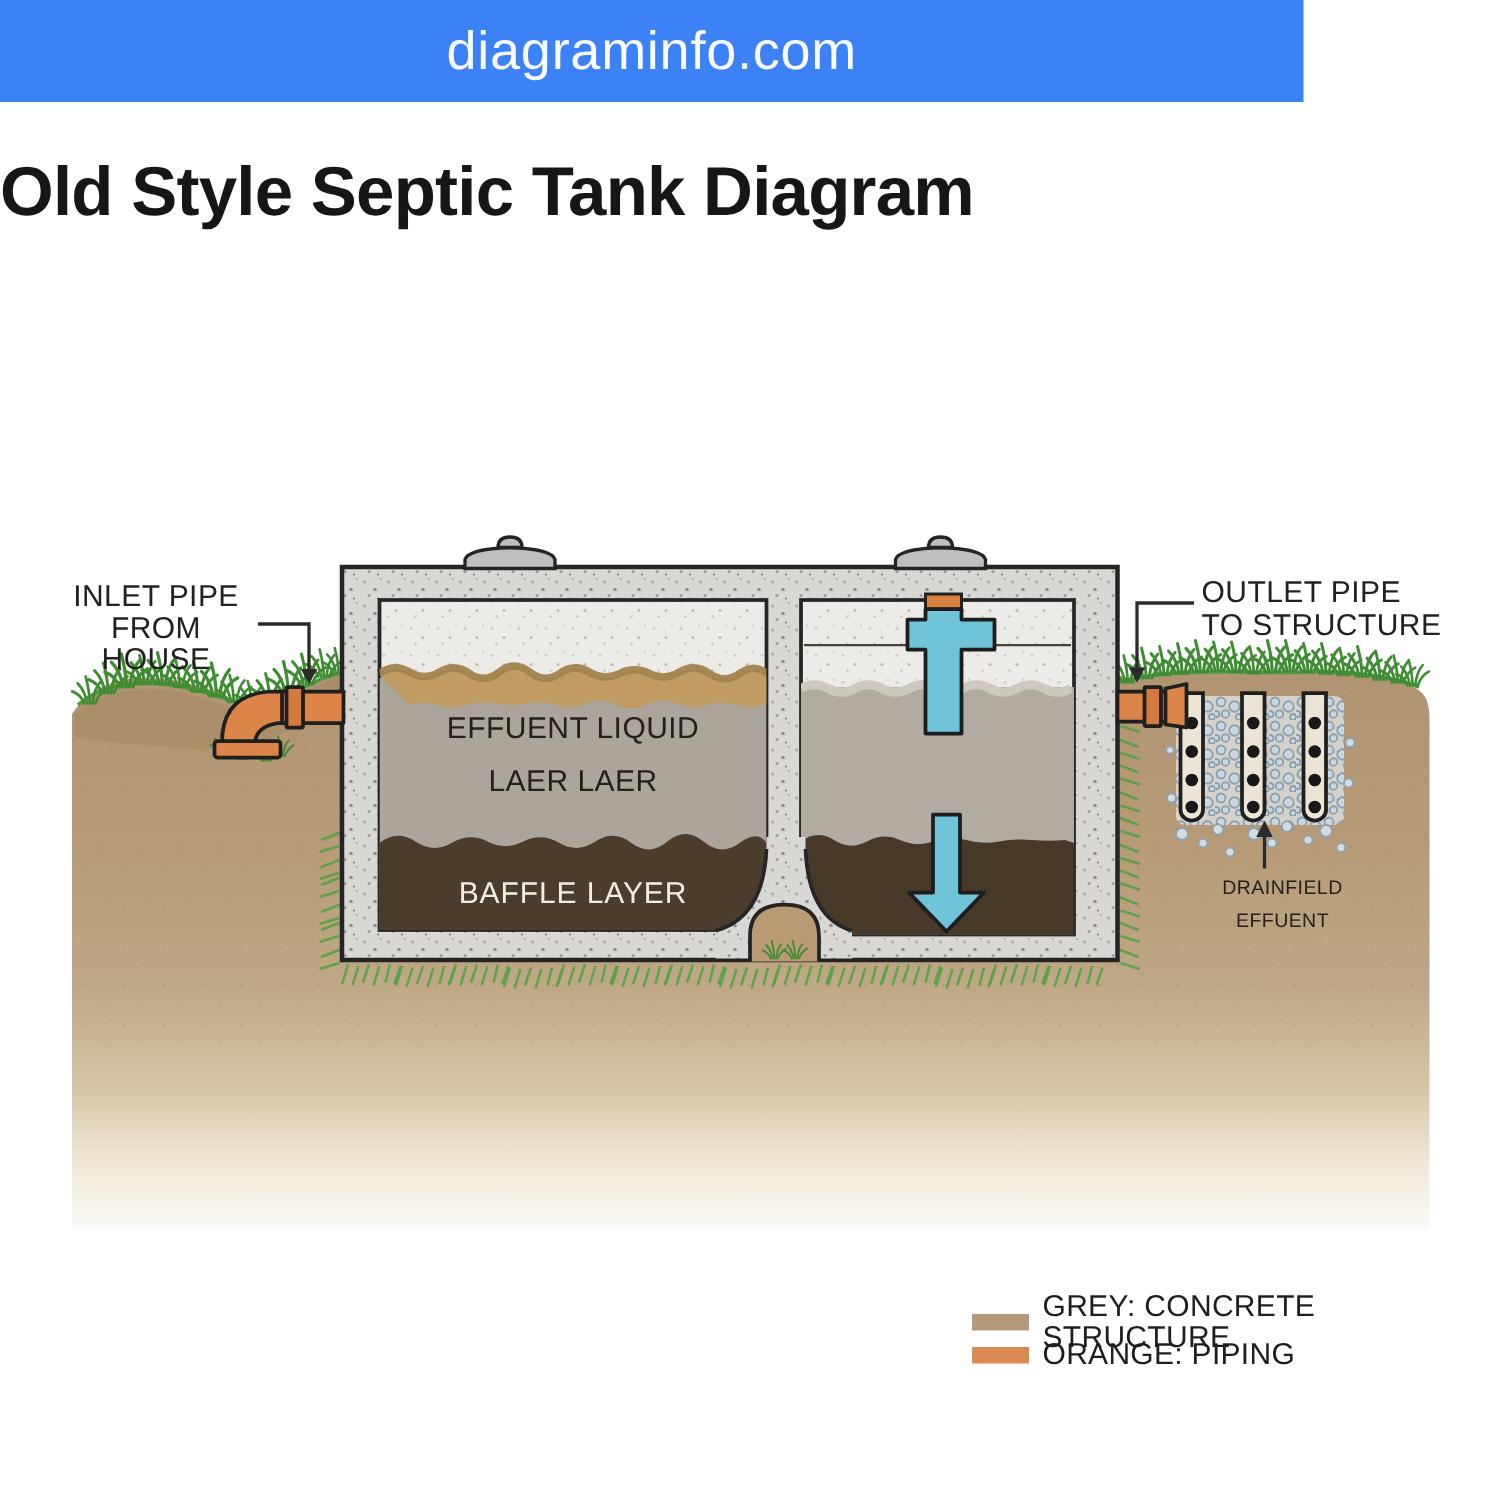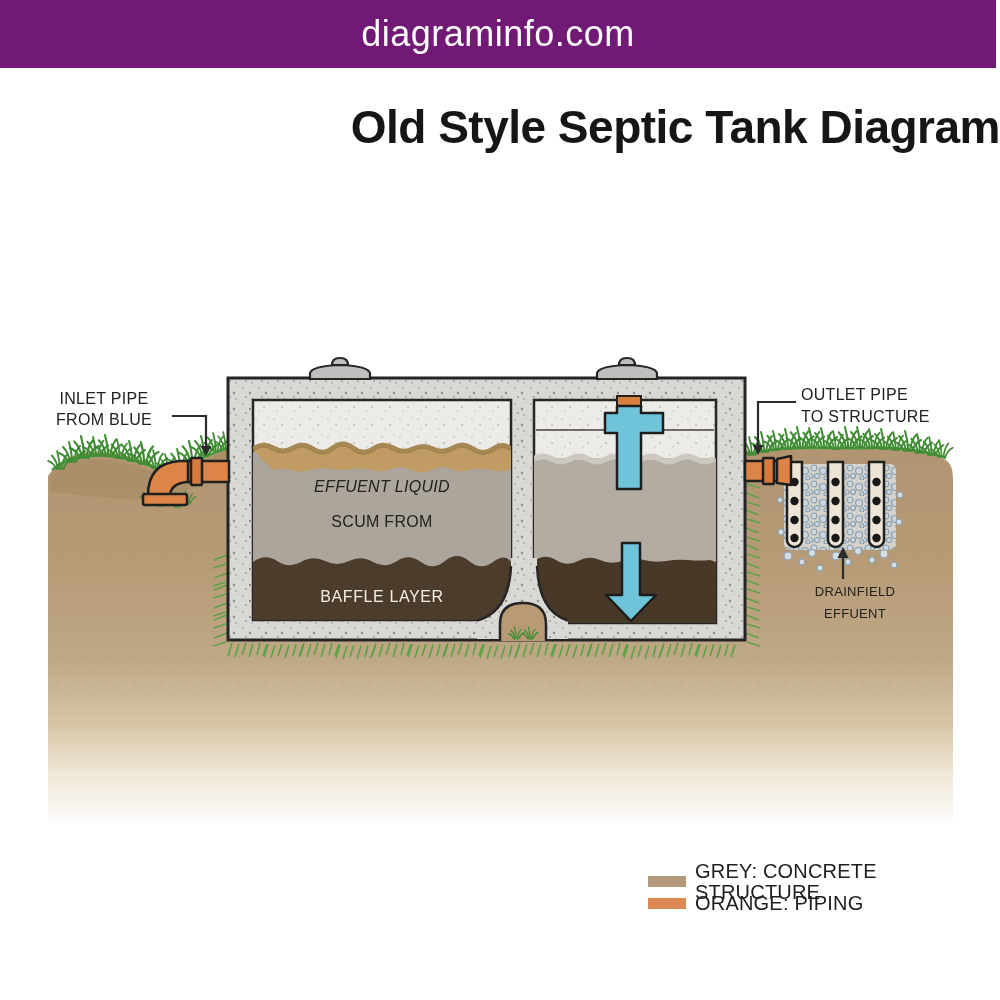--- a/index.html
+++ b/index.html
@@ -1,28 +1,28 @@
 <!DOCTYPE html>
 <html><head>
 <meta charset="utf-8">
 <style>
   html,body{margin:0;padding:0;background:#ffffff;}
   #stage{position:relative;width:1000px;height:1000px;background:#ffffff;overflow:hidden;
          font-family:"Liberation Sans","DejaVu Sans",sans-serif;}
-  .hdr{position:absolute;left:0;top:0;width:996px;height:68px;background:#701a75;
+  .hdr{position:absolute;left:0;top:0;width:869px;height:68px;background:#3b82f6;
        display:flex;align-items:center;justify-content:center;}
   .hdr-text{color:#fafafa;font-size:36px;letter-spacing:.5px;}
-  .page-title{position:absolute;left:0;top:100px;width:1000px;text-align:right;
+  .page-title{position:absolute;left:0;top:100px;width:1000px;text-align:left;
               font-size:46px;font-weight:bold;color:#161616;letter-spacing:-.5px;}
   svg{position:absolute;left:0;top:0;}
-  .label{position:absolute;color:#23211d;font-size:16px;line-height:21px;letter-spacing:.3px;}
+  .label{position:absolute;color:#23211d;font-size:20px;line-height:21px;letter-spacing:.3px;}
   .center{text-align:center;}
   .lbl-inlet{left:36px;top:388px;width:136px;}
   .lbl-outlet{left:801px;top:384px;width:170px;line-height:22px;}
-  .lbl-effluent{left:253px;top:476px;width:258px;font-style:italic;}
+  .lbl-effluent{left:253px;top:476px;width:258px;}
   .lbl-scum{left:253px;top:511px;width:258px;}
   .lbl-sludge{left:253px;top:586px;width:258px;color:#f3eee3;letter-spacing:.6px;}
   .lbl-baffle{left:534px;top:494px;width:182px;line-height:23px;}
   .lbl-drainfield{left:785px;top:581px;width:140px;font-size:13px;line-height:22px;}
   .legend{position:absolute;left:648px;top:871px;}
   .legend-row{display:flex;align-items:center;height:21px;margin-bottom:1px;}
   .swatch{display:inline-block;width:38px;height:11px;margin-right:9px;flex:0 0 auto;}
   .legend-label{font-size:20px;color:#1e1e1e;letter-spacing:.2px;line-height:21px;}
 </style>
 </head>
@@ -288,30 +288,30 @@
     </g>
     <g fill="#2b2b2b">
       <polygon points="200.5,446 211.5,446 206,456"></polygon>
       <polygon points="752.5,445 763.5,445 758,455"></polygon>
       <polygon points="837.5,558 848.5,558 843,547"></polygon>
     </g>
   </svg>
 
   <div class="label center lbl-inlet">
     <div>INLET PIPE</div>
-    <div>FROM BLUE</div>
+    <div>FROM HOUSE</div>
   </div>
 
   <div class="label lbl-outlet">
     <div>OUTLET PIPE</div>
     <div>TO STRUCTURE</div>
   </div>
 
   <div class="label center lbl-effluent">EFFUENT LIQUID</div>
-  <div class="label center lbl-scum">SCUM FROM</div>
+  <div class="label center lbl-scum">LAER LAER</div>
   <div class="label center lbl-sludge">BAFFLE LAYER</div>
 
 
   <div class="label center lbl-drainfield">
     <div>DRAINFIELD</div>
     <div>EFFUENT</div>
   </div>
 
   <div class="legend">
     <div class="legend-row">

